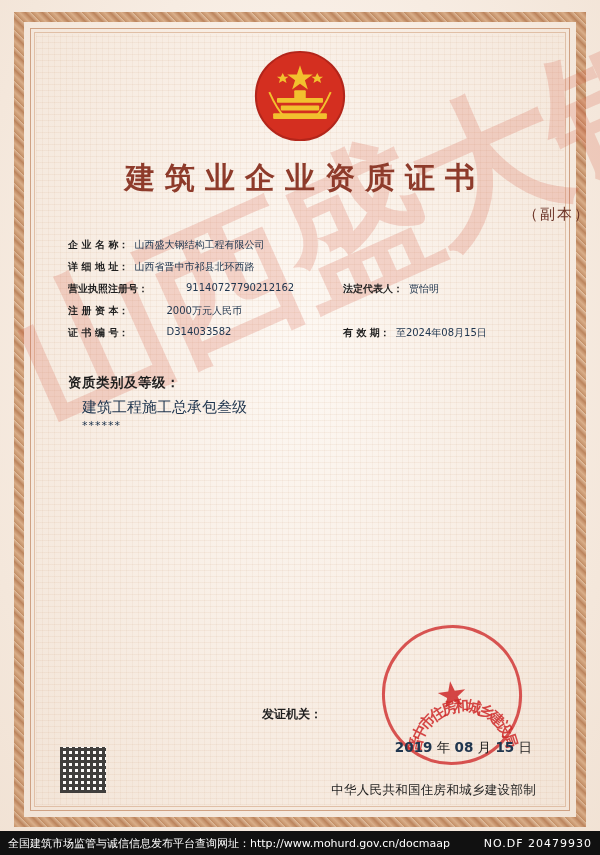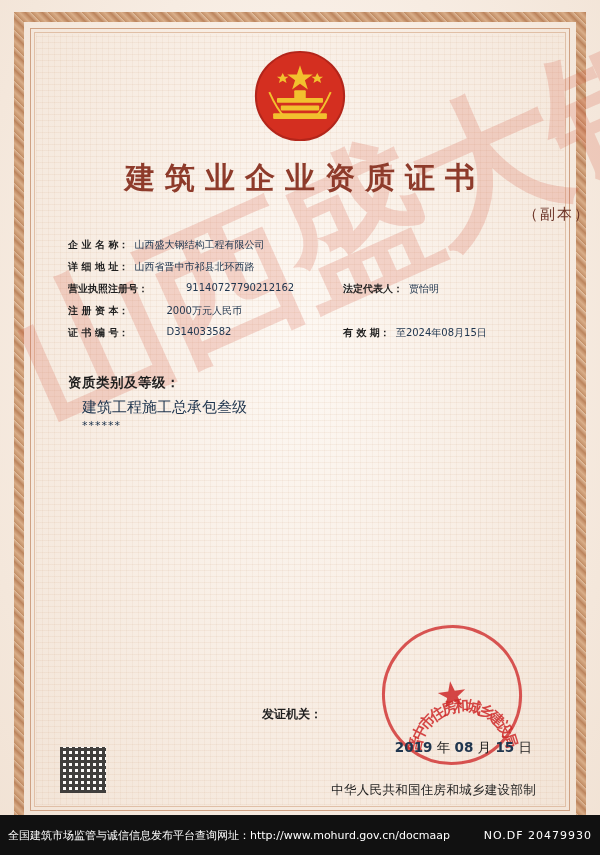--- a/index.html
+++ b/index.html
@@ -233,21 +233,21 @@
       repeating-linear-gradient(0deg, #222 0 3px, transparent 3px 6px),
       repeating-linear-gradient(90deg, #222 0 3px, transparent 3px 6px);
     background-color: #fff;
     opacity: .85;
   }
 
   
   .bottombar {
     position: absolute;
     left: 0; right: 0; bottom: 0;
-    height: 40px;
+    height: 24px;
     display: flex;
     align-items: center;
     justify-content: space-between;
     padding: 0 8px;
     color: #ffffff;
     font-size: 11px;
     font-family: "DejaVu Sans", sans-serif;
   }
   .bottombar .bg {
     position: absolute; left:0; right:0; top:0; bottom:0;

